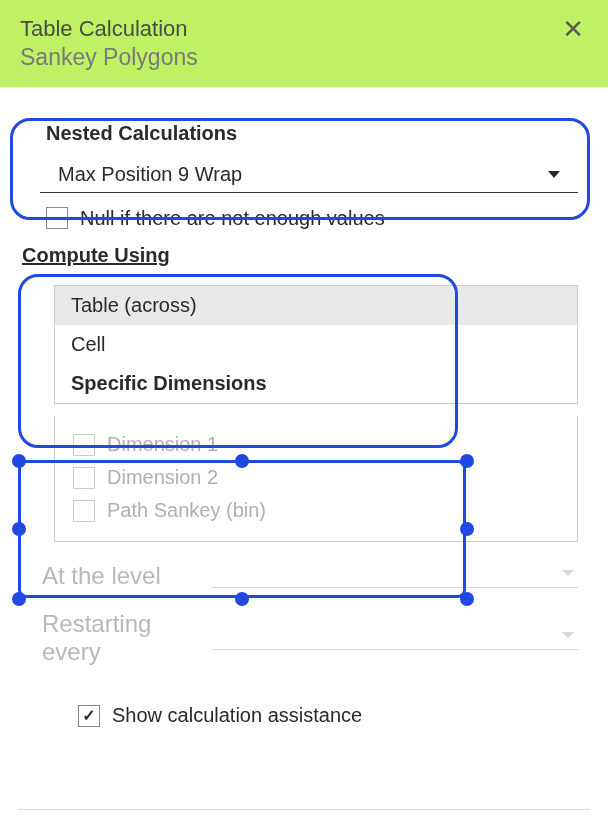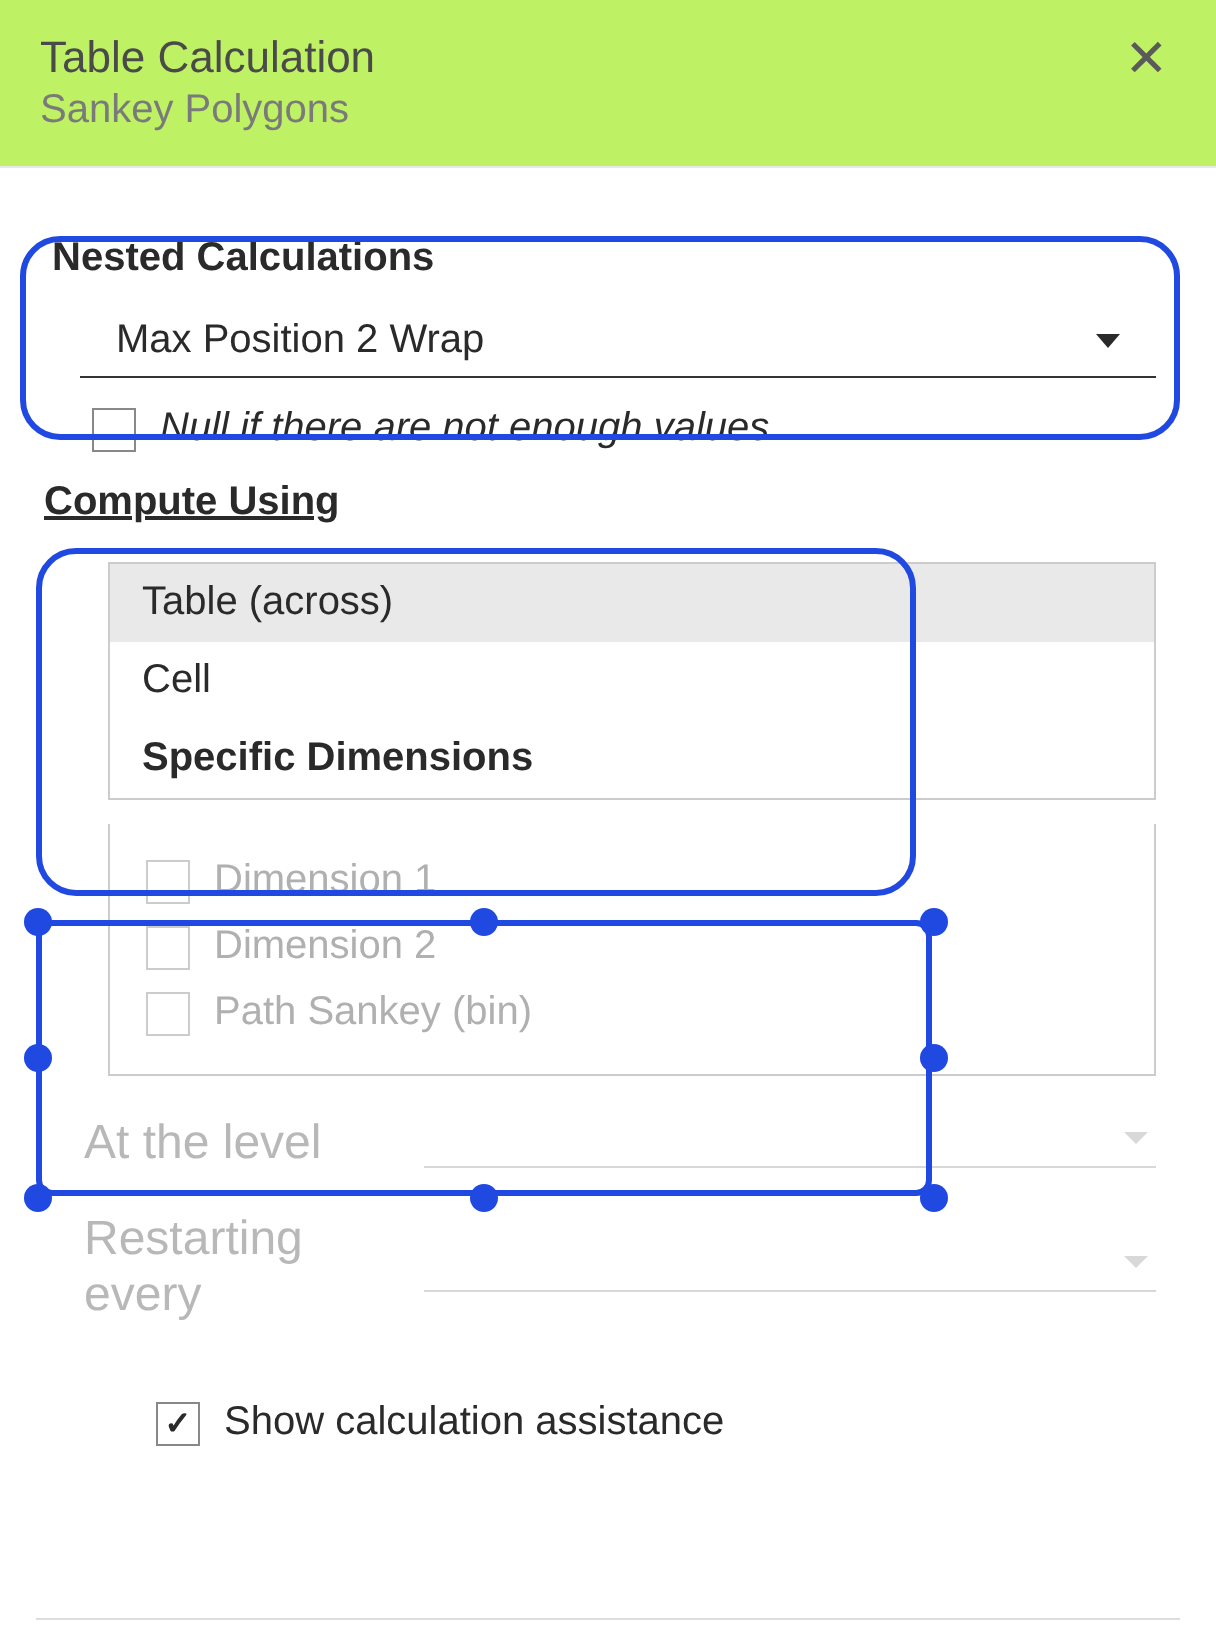--- a/index.html
+++ b/index.html
@@ -26,21 +26,21 @@
     .header-titles {
       display: flex;
       flex-direction: column;
     }
     .header-title {
       font-size: 22px;
       color: #4a4a4a;
       font-weight: 400;
     }
     .header-subtitle {
-      font-size: 20px;
+      font-size: 23px;
       color: #7a7a7a;
       font-weight: 400;
       margin-top: 2px;
     }
     .close-btn {
       font-size: 26px;
       color: #5a5a5a;
       cursor: pointer;
       line-height: 1;
       padding: 0 4px;
@@ -51,21 +51,21 @@
     }
     .section {
       margin-bottom: 12px;
     }
     .section-label {
       font-size: 20px;
       font-weight: 700;
       color: #2a2a2a;
       margin-bottom: 18px;
       margin-top: 14px;
-      margin-left: 4px;
+      margin-left: 24px;
     }
     .dropdown {
       display: flex;
       align-items: center;
       justify-content: space-between;
       padding: 0 18px 6px 18px;
       border-bottom: 1px solid #333;
       margin: 0 8px 0 18px;
       cursor: pointer;
     }
@@ -75,24 +75,22 @@
     }
     .dropdown-caret {
       width: 0;
       height: 0;
       border-left: 6px solid transparent;
       border-right: 6px solid transparent;
       border-top: 7px solid #2a2a2a;
     }
     .checkbox-row {
       display: flex;
-      align-items: center;
       gap: 12px;
       margin: 14px 0 14px 24px;
-      font-style: italic;
     }
     .checkbox {
       width: 22px;
       height: 22px;
       border: 1.5px solid #888;
       display: inline-flex;
       align-items: center;
       justify-content: center;
       cursor: pointer;
       flex-shrink: 0;
@@ -233,21 +231,21 @@
     <div class="header-subtitle">Sankey Polygons</div>
   </div>
   <div class="close-btn">✕</div>
 </div>
 
 <div class="content">
 
   <div class="section">
     <div class="section-label">Nested Calculations</div>
     <div class="dropdown">
-      <span class="dropdown-value">Max Position 2 Wrap</span>
+      <span class="dropdown-value">Max Position 9 Wrap</span>
       <span class="dropdown-caret"></span>
     </div>
   </div>
 
   <div class="checkbox-row">
     <span class="checkbox"></span>
     <span class="checkbox-label">Null if there are not enough values</span>
   </div>
 
   <div class="section">

